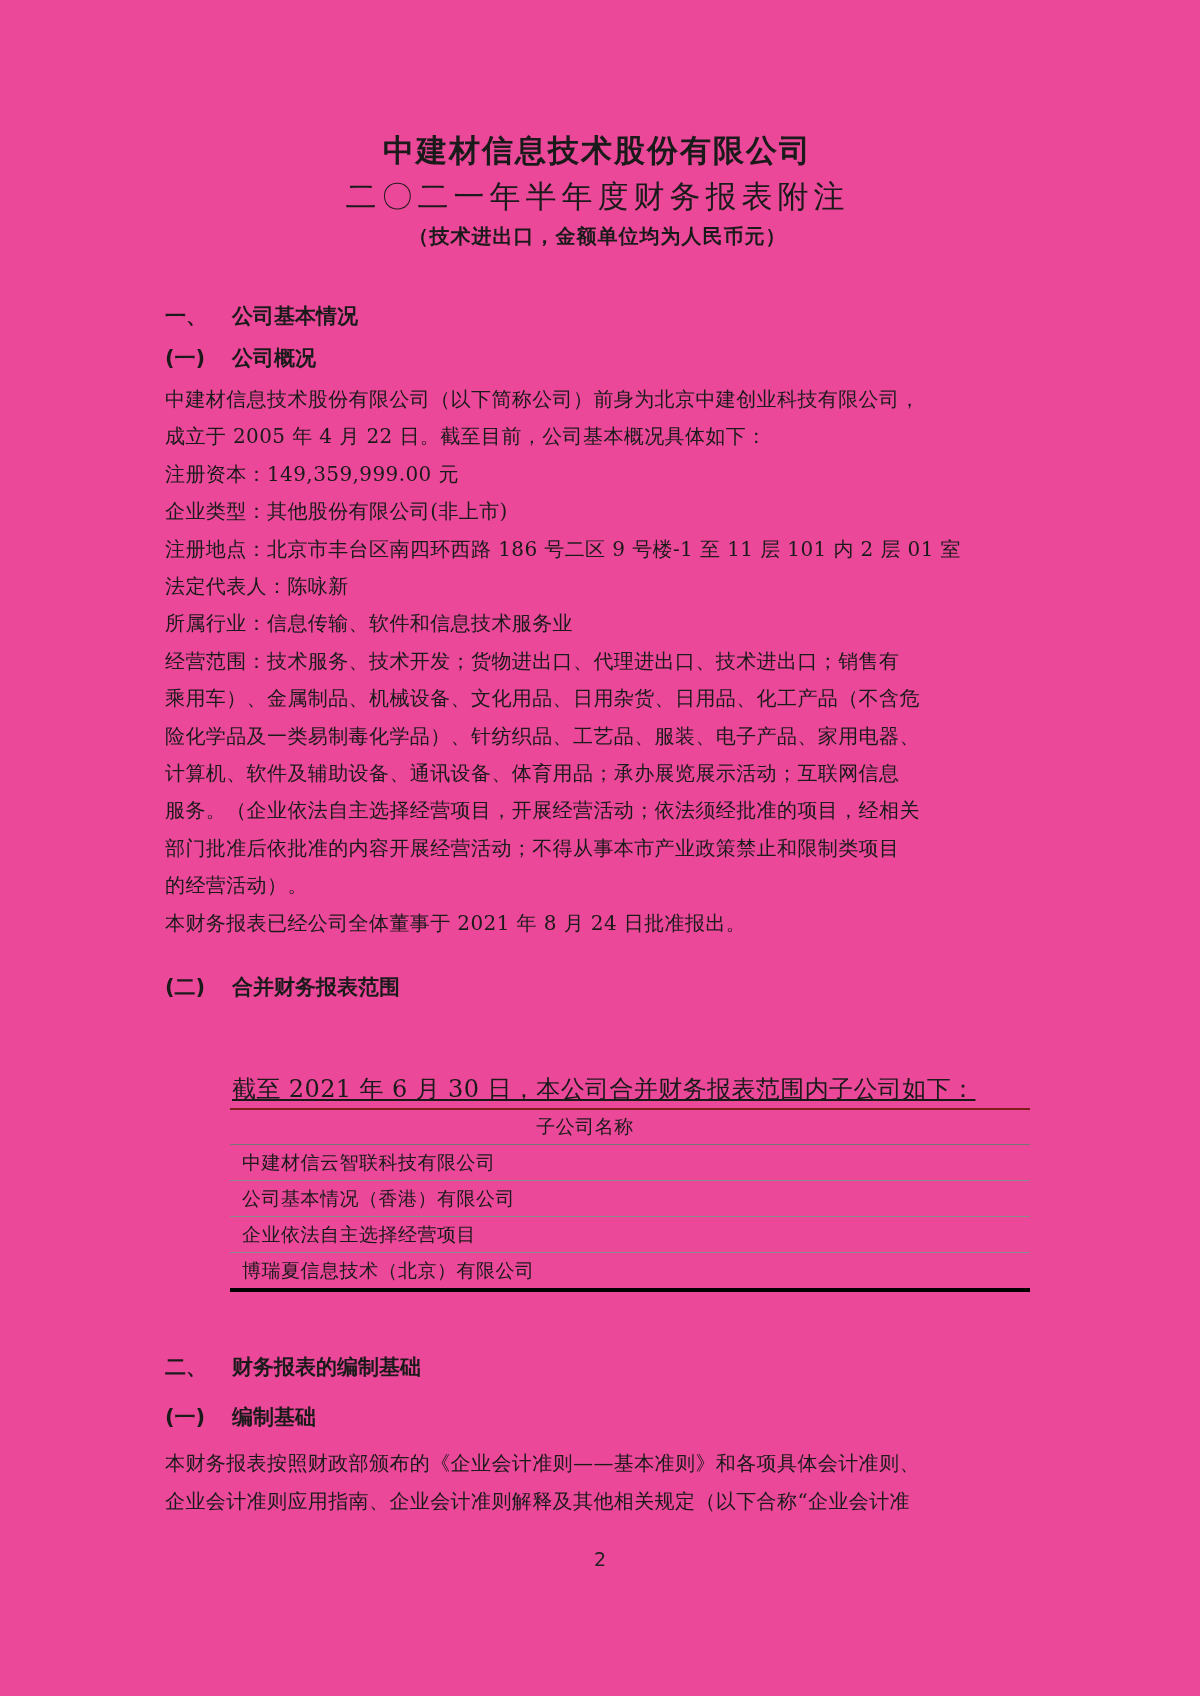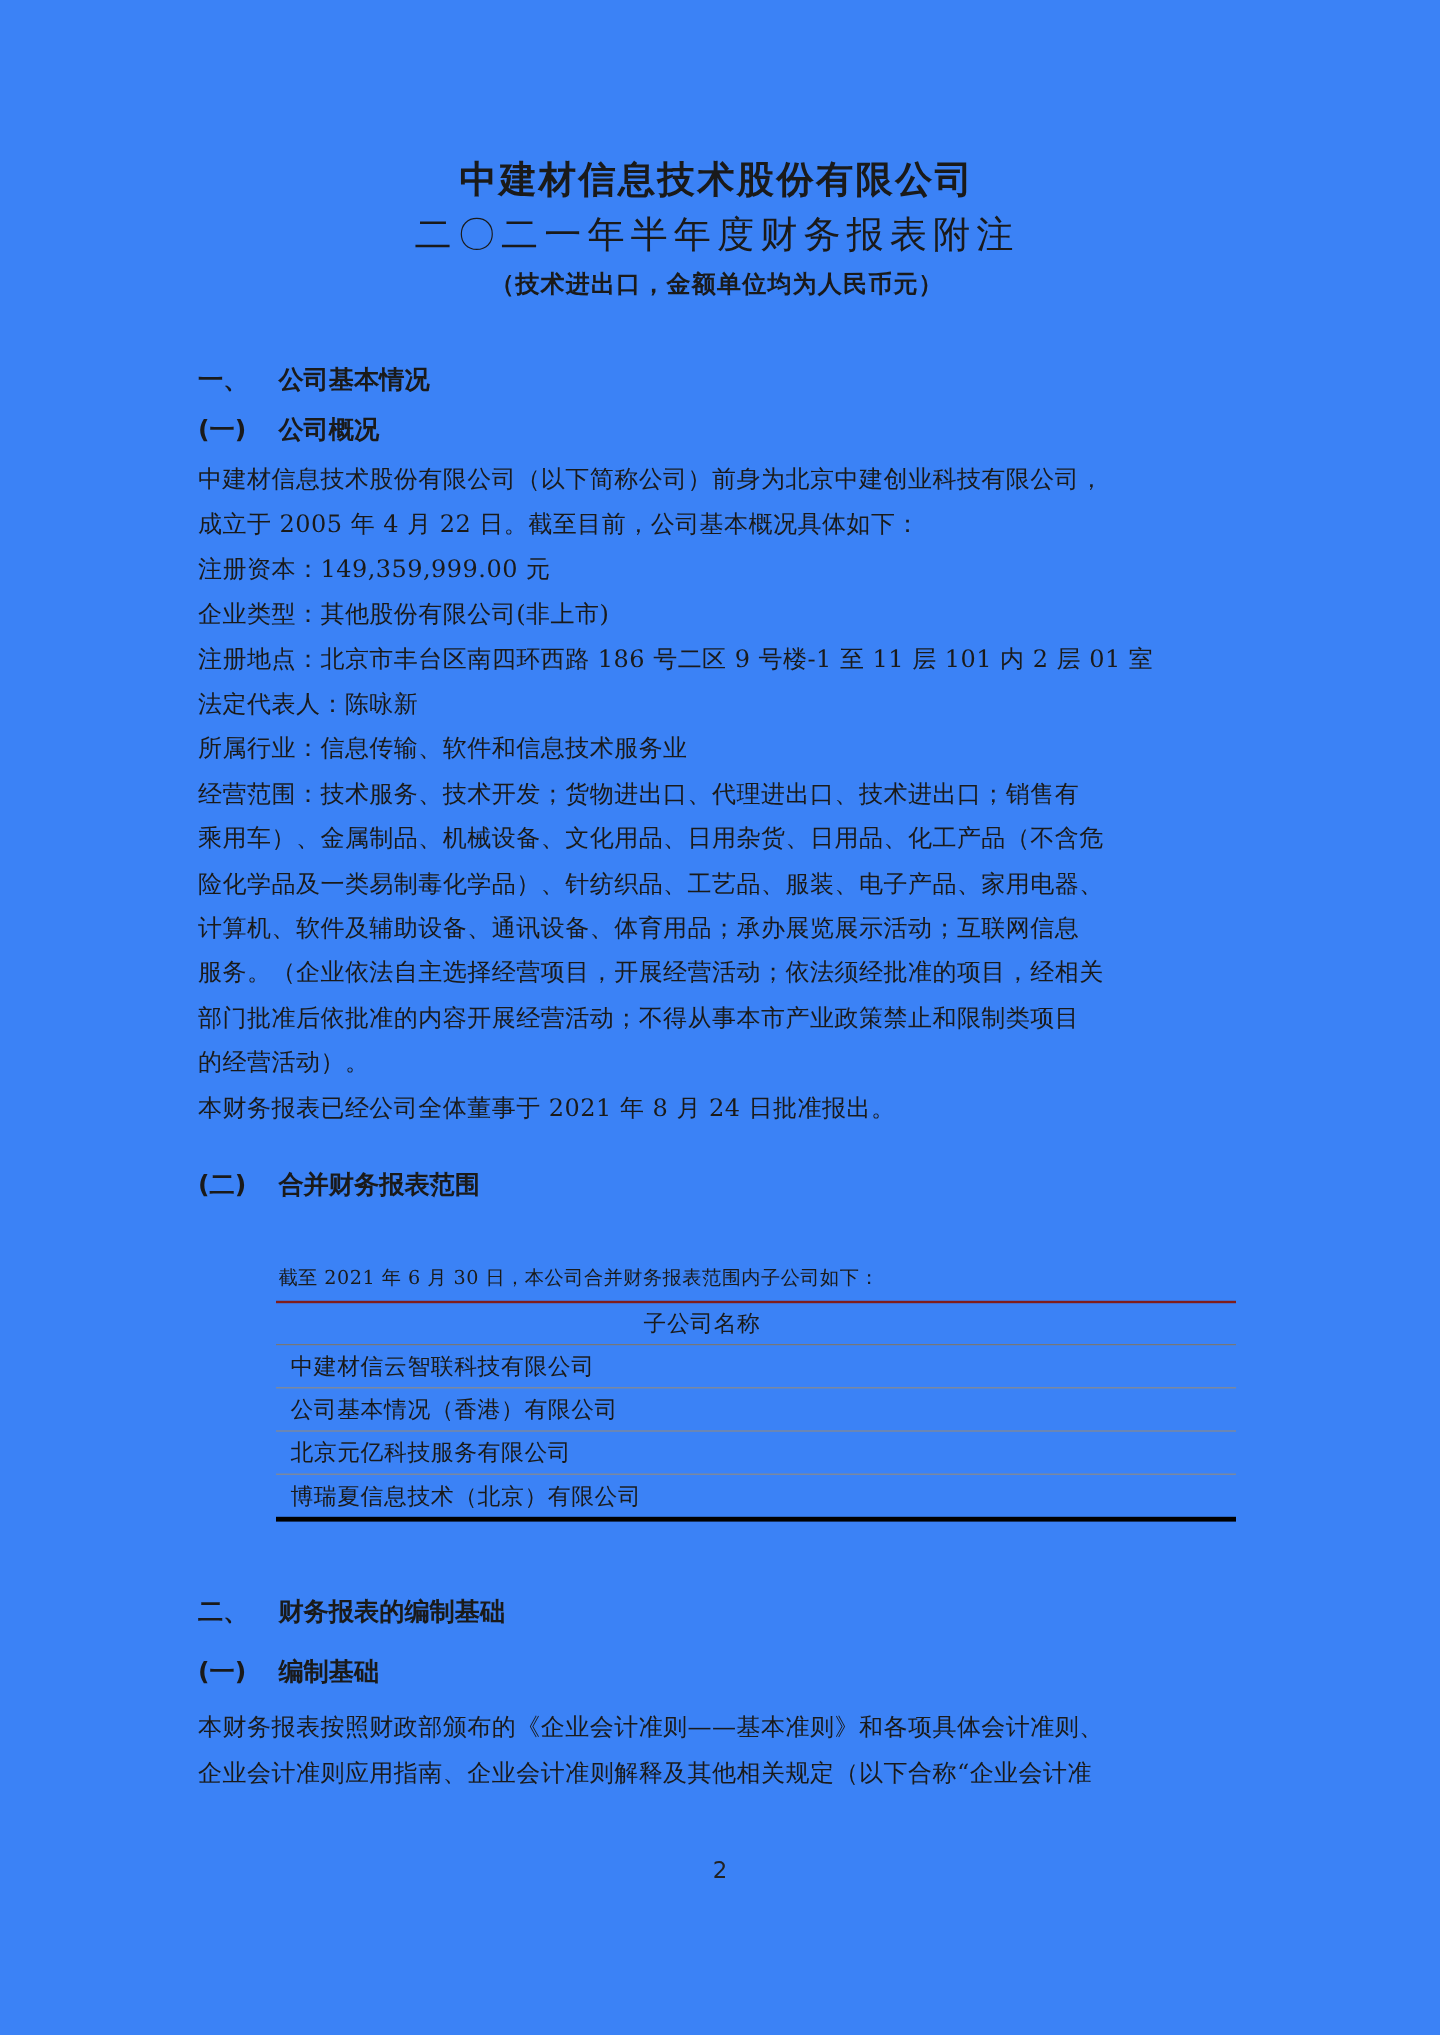--- a/index.html
+++ b/index.html
@@ -1,20 +1,20 @@
 <!DOCTYPE html>
 <html><head>
 <meta charset="utf-8">
 <style>
   html, body { margin: 0; padding: 0; background: #e8e8e8; }
   .page {
     width: 1200px;
     height: 1696px;
     margin: 0 auto;
-    background: #3b82f6;
+    background: #ec4899;
     color: #1a1a1a;
     font-family: "DejaVu Serif", serif;
     position: relative;
     box-sizing: border-box;
     padding: 128px 170px 40px 165px;
     overflow: hidden;
   }
 
   
   .title-block { text-align: center; }
@@ -52,25 +52,26 @@
     letter-spacing: 0.4px;
     margin-top: 8px;
   }
   .text-line { white-space: nowrap; }
 
   .sub2-row { margin-top: 30px; }
 
   .intro-line {
     margin-left: 67px;
     width: 778px;
-    font-size: 16px;
+    font-size: 24px;
     line-height: 38px;
     letter-spacing: 0.4px;
-    margin-top: 44px;
+    margin-top: 68px;
     white-space: nowrap;
+    text-decoration: underline;
   }
 
   
   .tbl {
     margin-left: 65px;
     width: 800px;
     border-top: 2px solid #7f1d1d;
     border-bottom: 4px solid #000;
     font-size: 19px;
   }
@@ -153,21 +154,21 @@
       <span>合并财务报表范围</span>
     </div>
 
     <div class="intro-line">截至 2021 年 6 月 30 日，本公司合并财务报表范围内子公司如下：</div>
 
     <div class="tbl">
       <div class="tbl-header">子公司名称</div>
       <div>
           <div class="tbl-row">中建材信云智联科技有限公司</div>
           <div class="tbl-row">公司基本情况（香港）有限公司</div>
-          <div class="tbl-row">北京元亿科技服务有限公司</div>
+          <div class="tbl-row">企业依法自主选择经营项目</div>
           <div class="tbl-row">博瑞夏信息技术（北京）有限公司</div>
         </div>
     </div>
   </section>
 
   <section>
     <div class="h-row sec2-row">
       <span class="h-label">二、</span>
       <span>财务报表的编制基础</span>
     </div>

